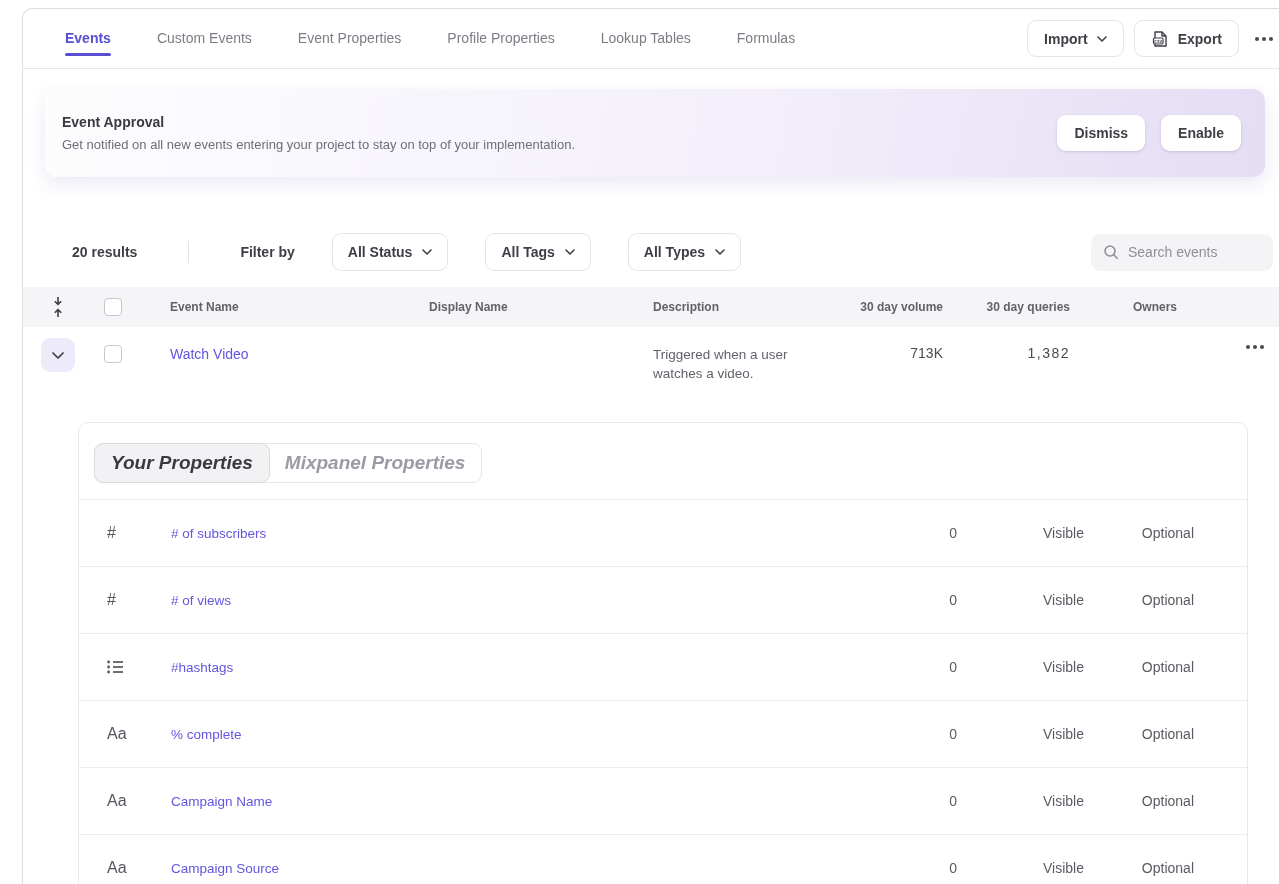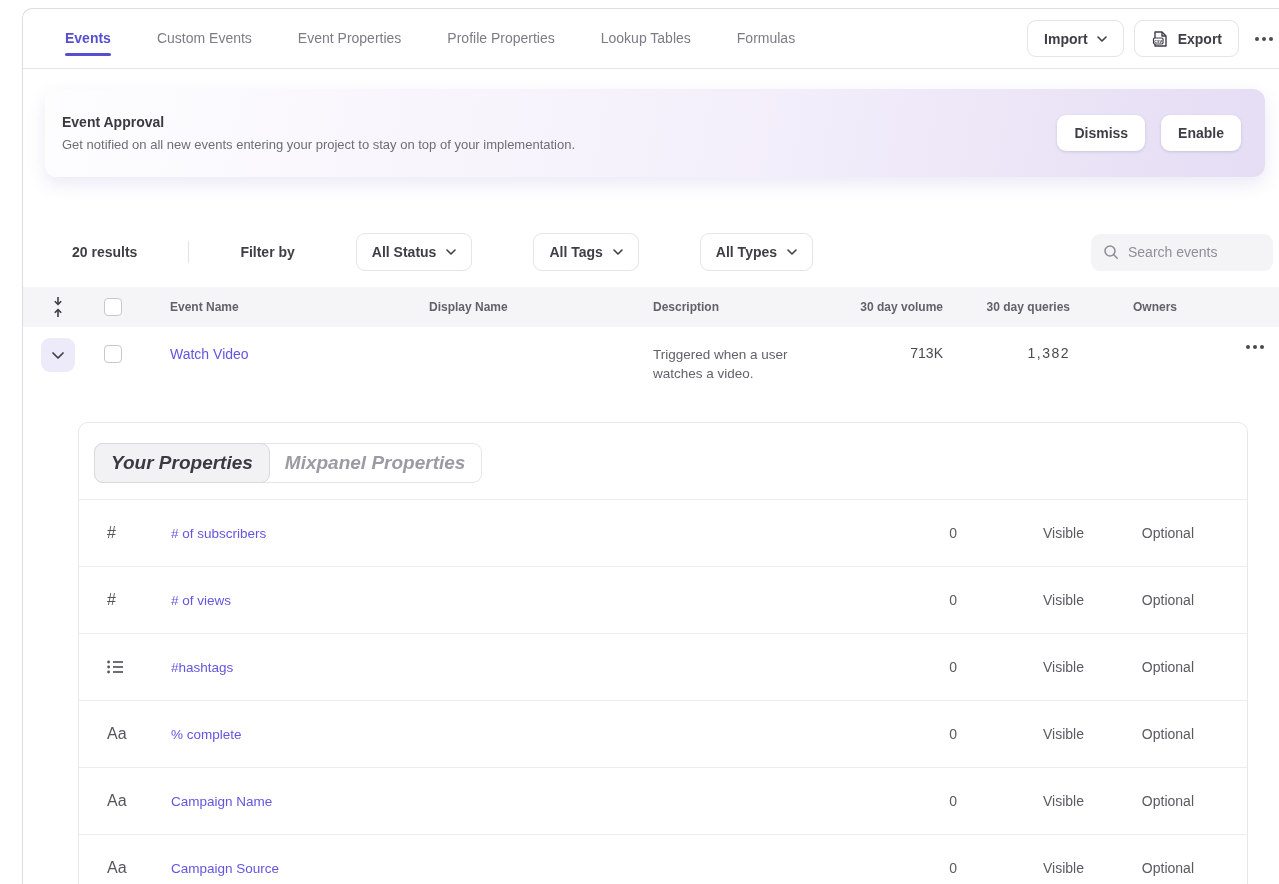--- a/index.html
+++ b/index.html
@@ -37,21 +37,21 @@
   .btn-white { height:36px; padding:0 17px; background:#fff; border:none; border-radius:9px;
     font-size:14px; font-weight:600; color:#3e3e46; cursor:pointer;
     box-shadow:0 1px 3px rgba(40,30,80,0.16); }
 
   
   .filters { margin-top:56px; display:flex; align-items:center; padding:0 14px 0 49px;gap:33px; }
   .results { font-size:14px; font-weight:600; color:#3e3e46; }
   .vdiv { width:1px; height:22px; background:#e3e3e7; margin:0 18px; }
   .filter-by { font-size:14px; font-weight:600; color:#3e3e46; }
   .drop { display:inline-flex; align-items:center; gap:10px; height:37px; padding:18px 15px;
-    margin-left:28px; background:#fff; border:1px solid #e4e4e9; border-radius:9px;
+    margin-left:4px; background:#fff; border:1px solid #e4e4e9; border-radius:9px;
     font-size:14px; font-weight:600; color:#3e3e46; cursor:pointer; }
   .search { margin-left:auto; width:182px; height:37px; background:#f4f4f6; border-radius:9px;
     display:flex; align-items:center; padding:0 12px; gap:9px; }
   .search input { border:none; outline:none; background:transparent; width:100%;
     font-size:14px; color:#3e3e46; font-family:"Liberation Sans",sans-serif; }
   .search input::placeholder { color:#8f8f99; }
 
   
   .thead, .trow { display:grid; grid-template-columns:70px 77px 259px 224px 190px 100px 127px 1fr; }
   .thead { margin-top:16px; height:40px; align-items:center; background:#f5f5f7;

